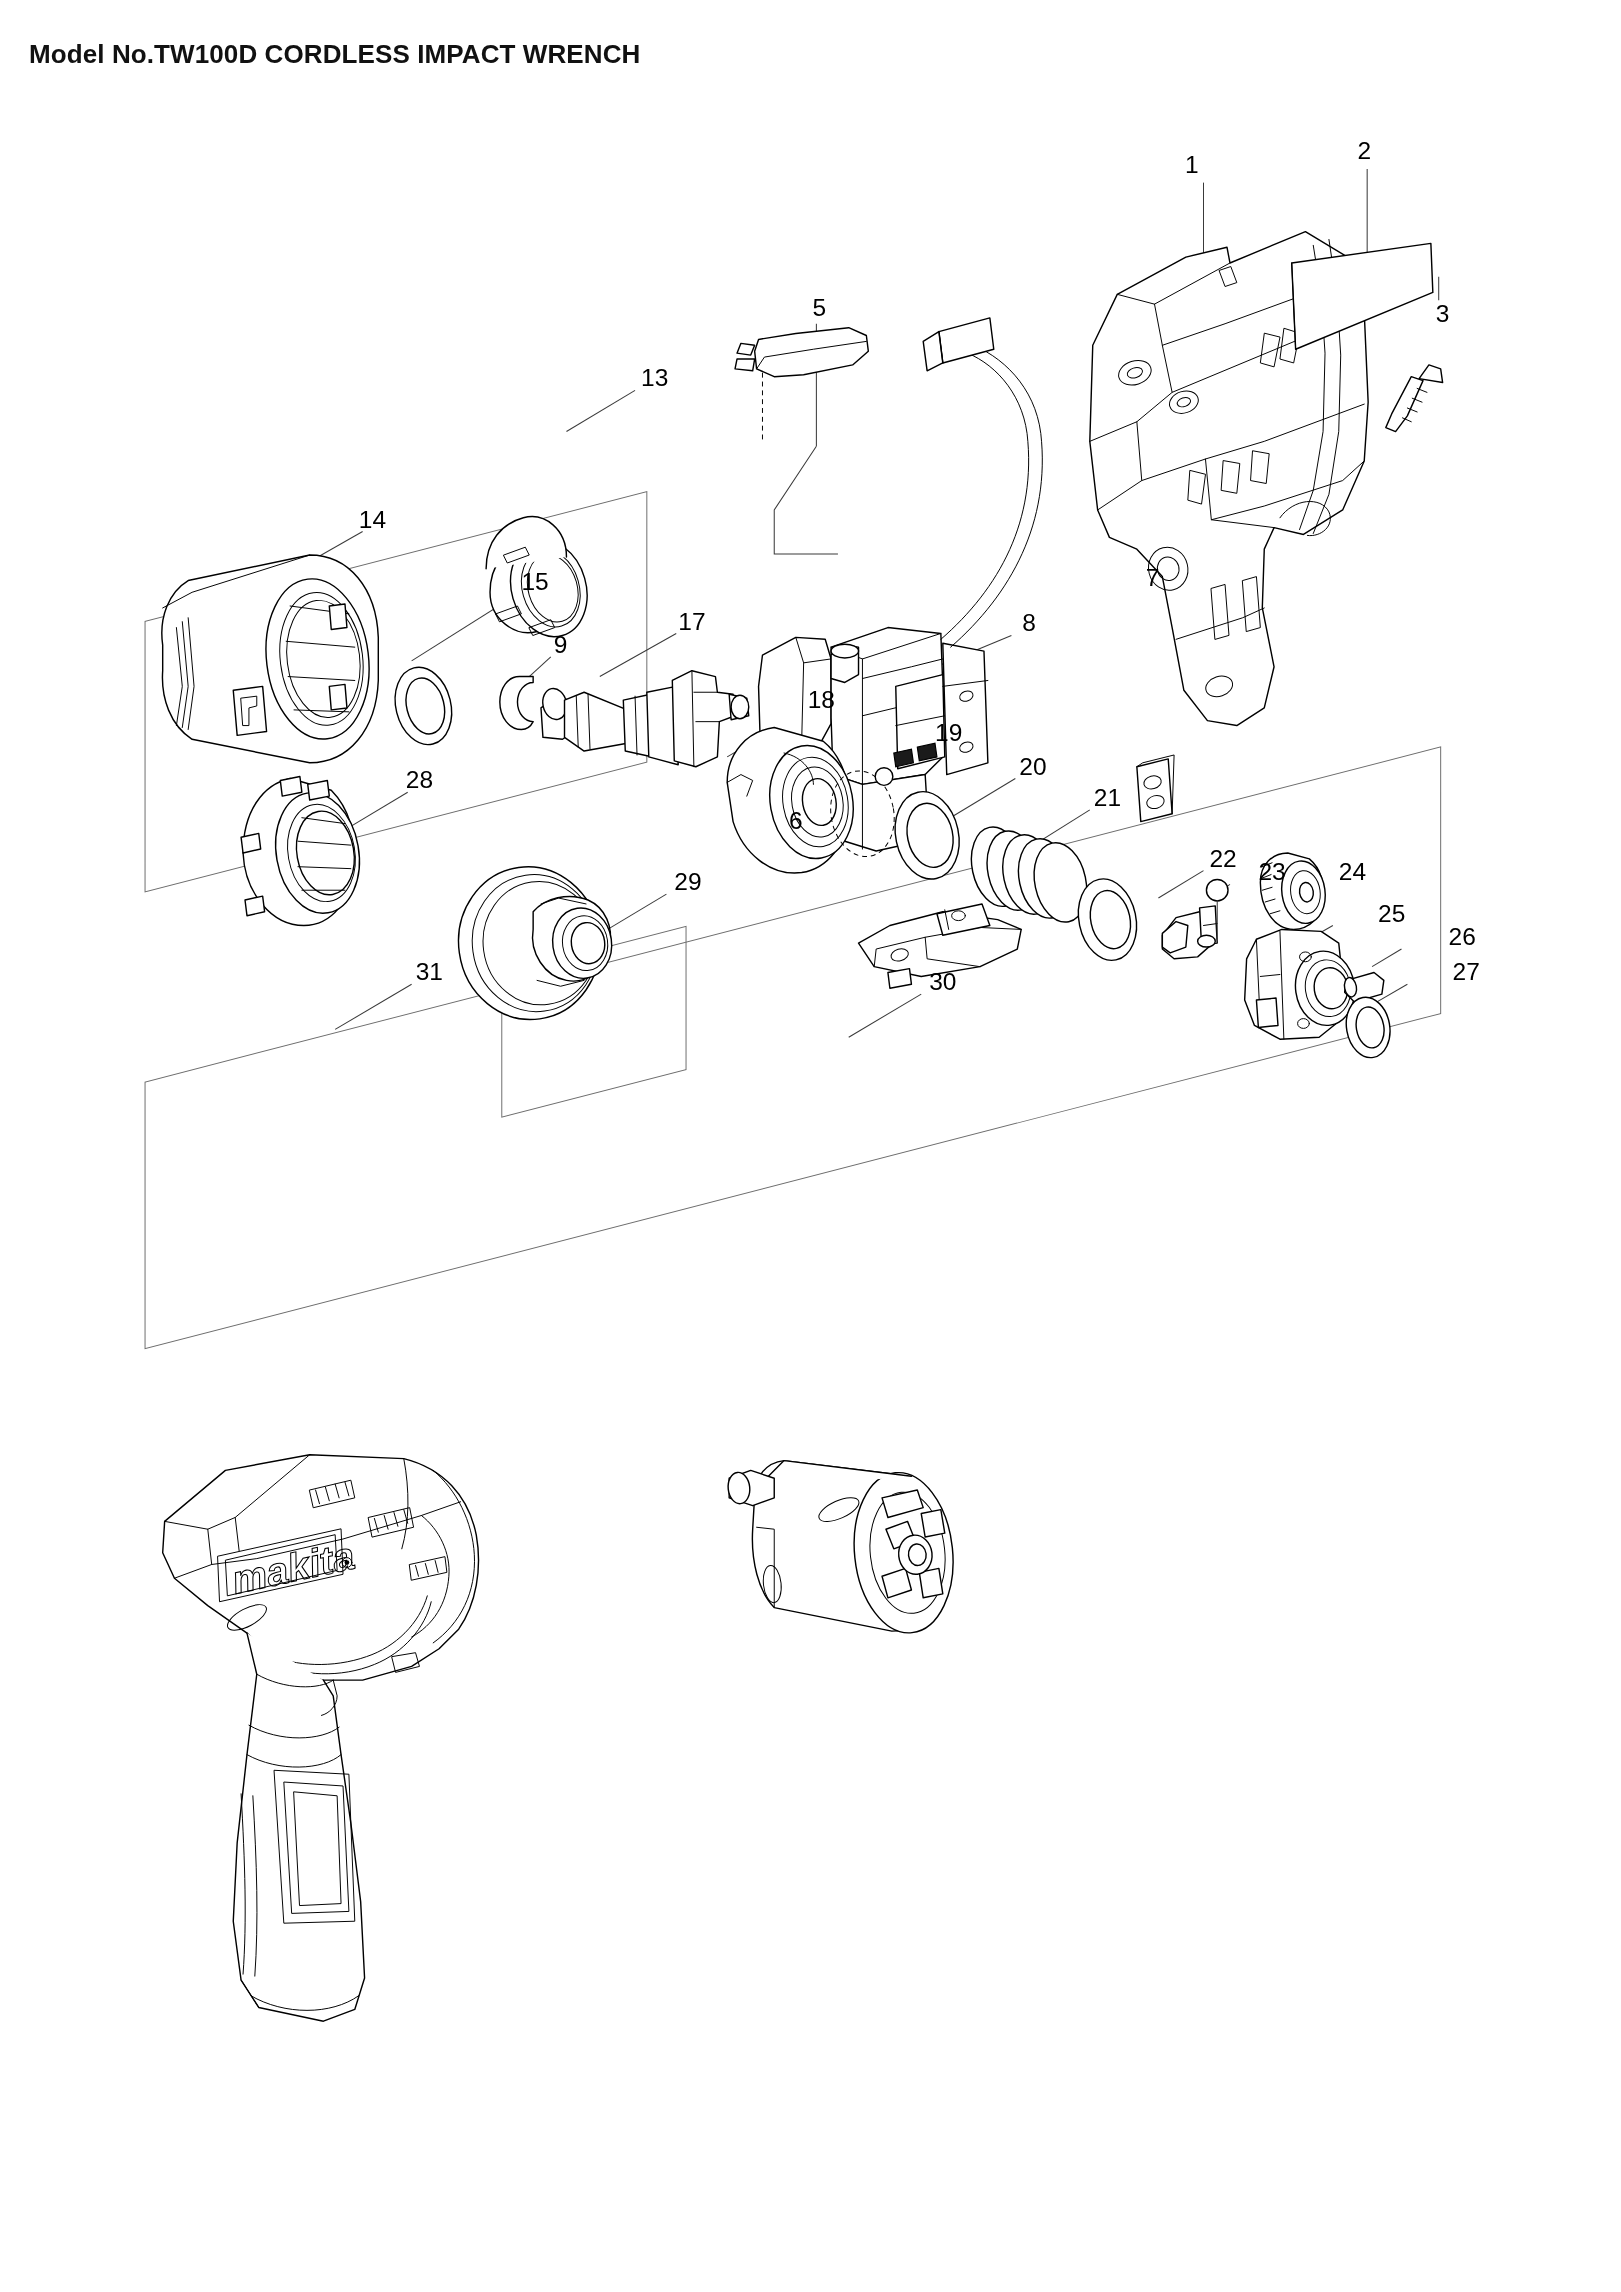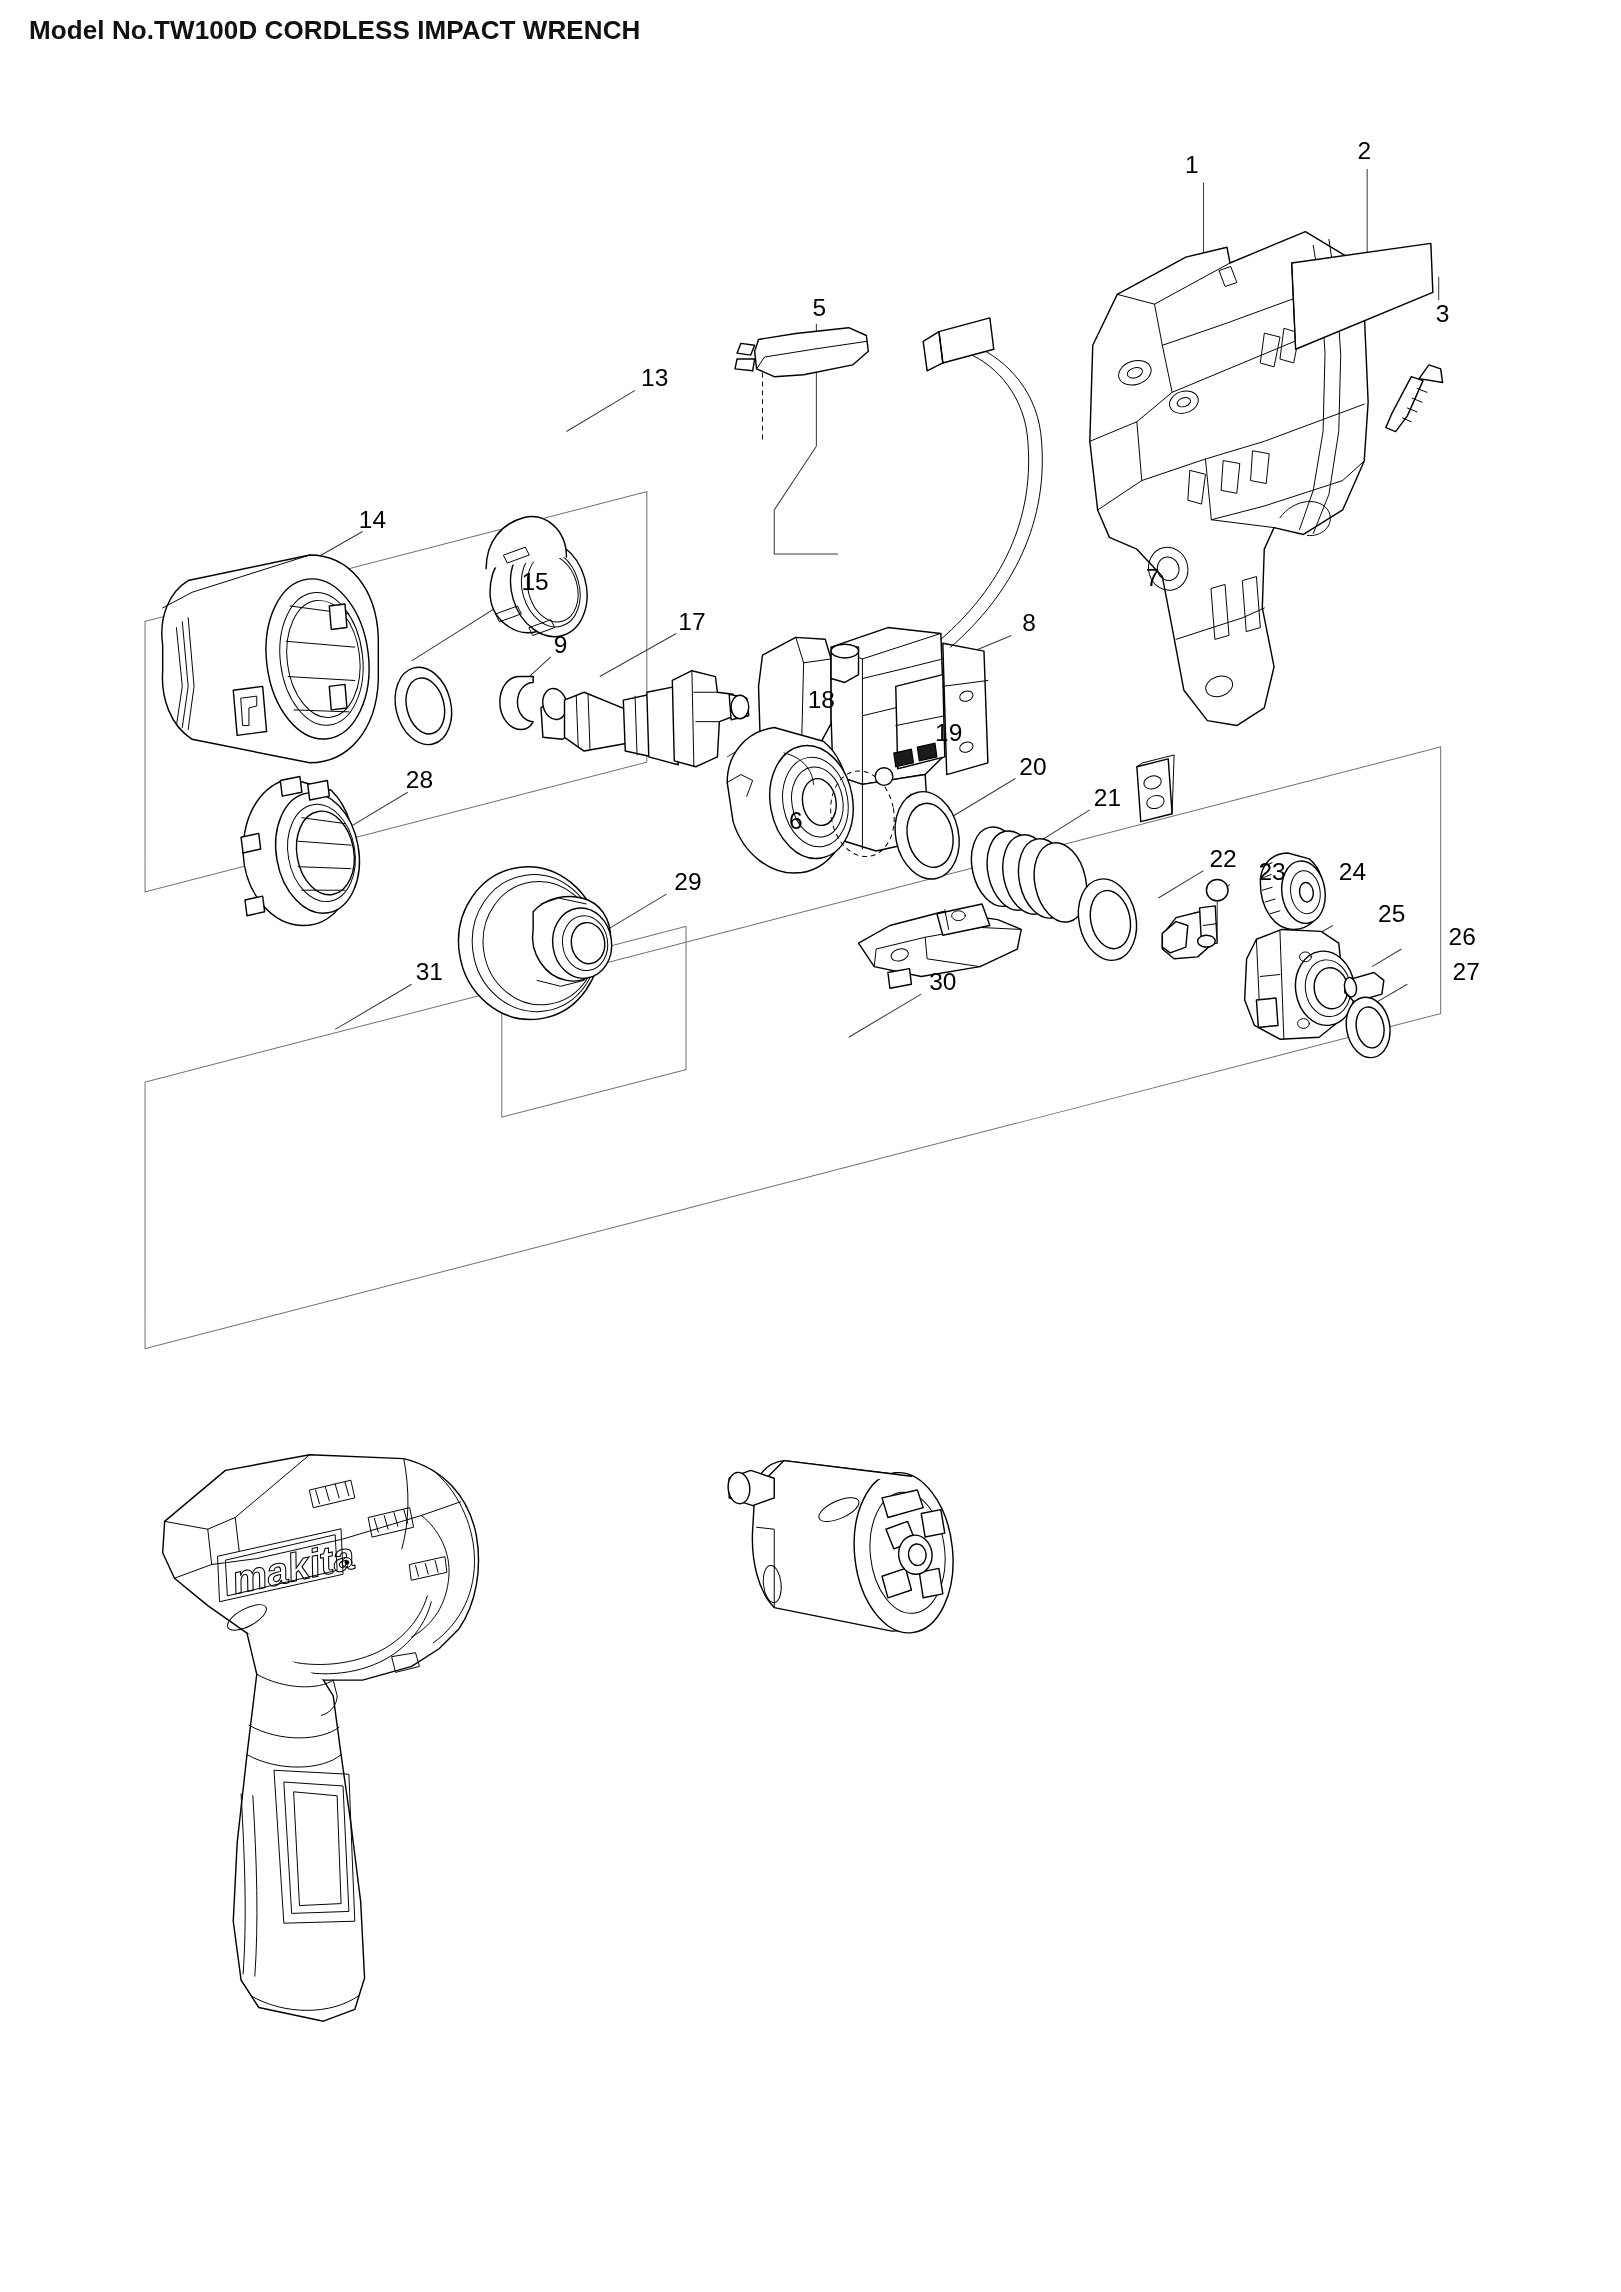--- a/index.html
+++ b/index.html
@@ -17,21 +17,21 @@
   }
   #sheet {
     position: relative;
     width: 1621px;
     height: 2293px;
     background: #ffffff;
   }
   #doc-title {
     position: absolute;
     left: 29px;
-    top: 15px;
+    top: 39px;
     font-size: 26px;
     font-weight: 700;
     letter-spacing: 0.1px;
     white-space: nowrap;
     color: #111111;
   }
   #diagram-svg {
     position: absolute;
     left: 0;
     top: 0;

